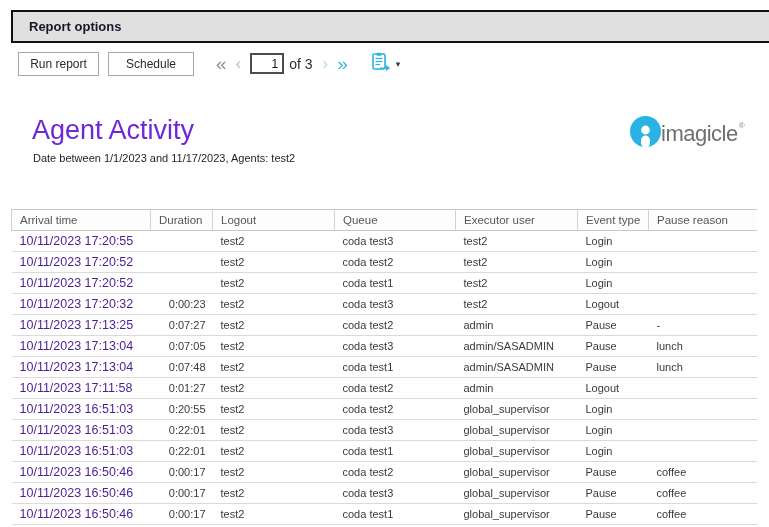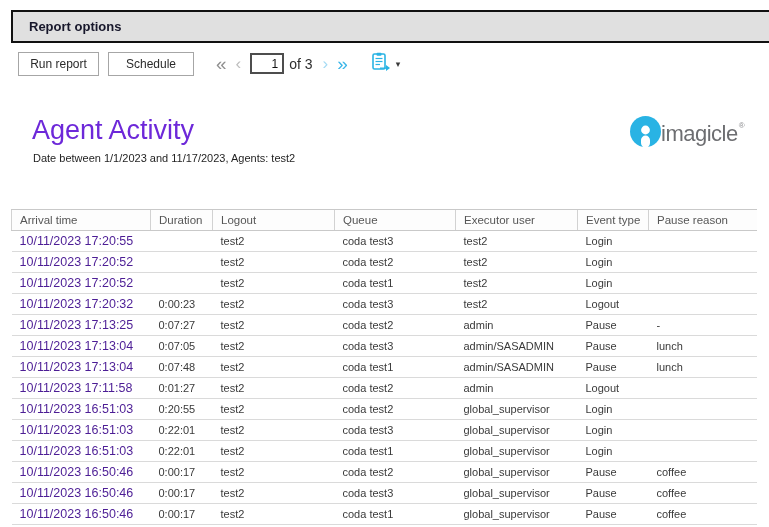--- a/index.html
+++ b/index.html
@@ -58,21 +58,21 @@
     border-left:1px solid #d2d2d2; background:#fdfdfd;
     overflow:hidden; white-space:nowrap;
   }
   thead th:first-child { border-left:1px solid #d2d2d2; }
   thead th.num { }
   tbody td {
     font-size:11px; color:#3a3a3a; padding:3px 7px 3px 8px; height:19px;
     border-bottom:1px solid #dadada; overflow:hidden; white-space:nowrap;
   }
   tbody td.c0 { font-size:12.5px; color:#4c1d95; }
-  tbody td.num { }
+  tbody td.num { text-align:right; }
 </style>
 </head>
 <body>
 
 <div class="page">
 
   <div class="report-options">
     <span>Report options</span>
   </div>
 

